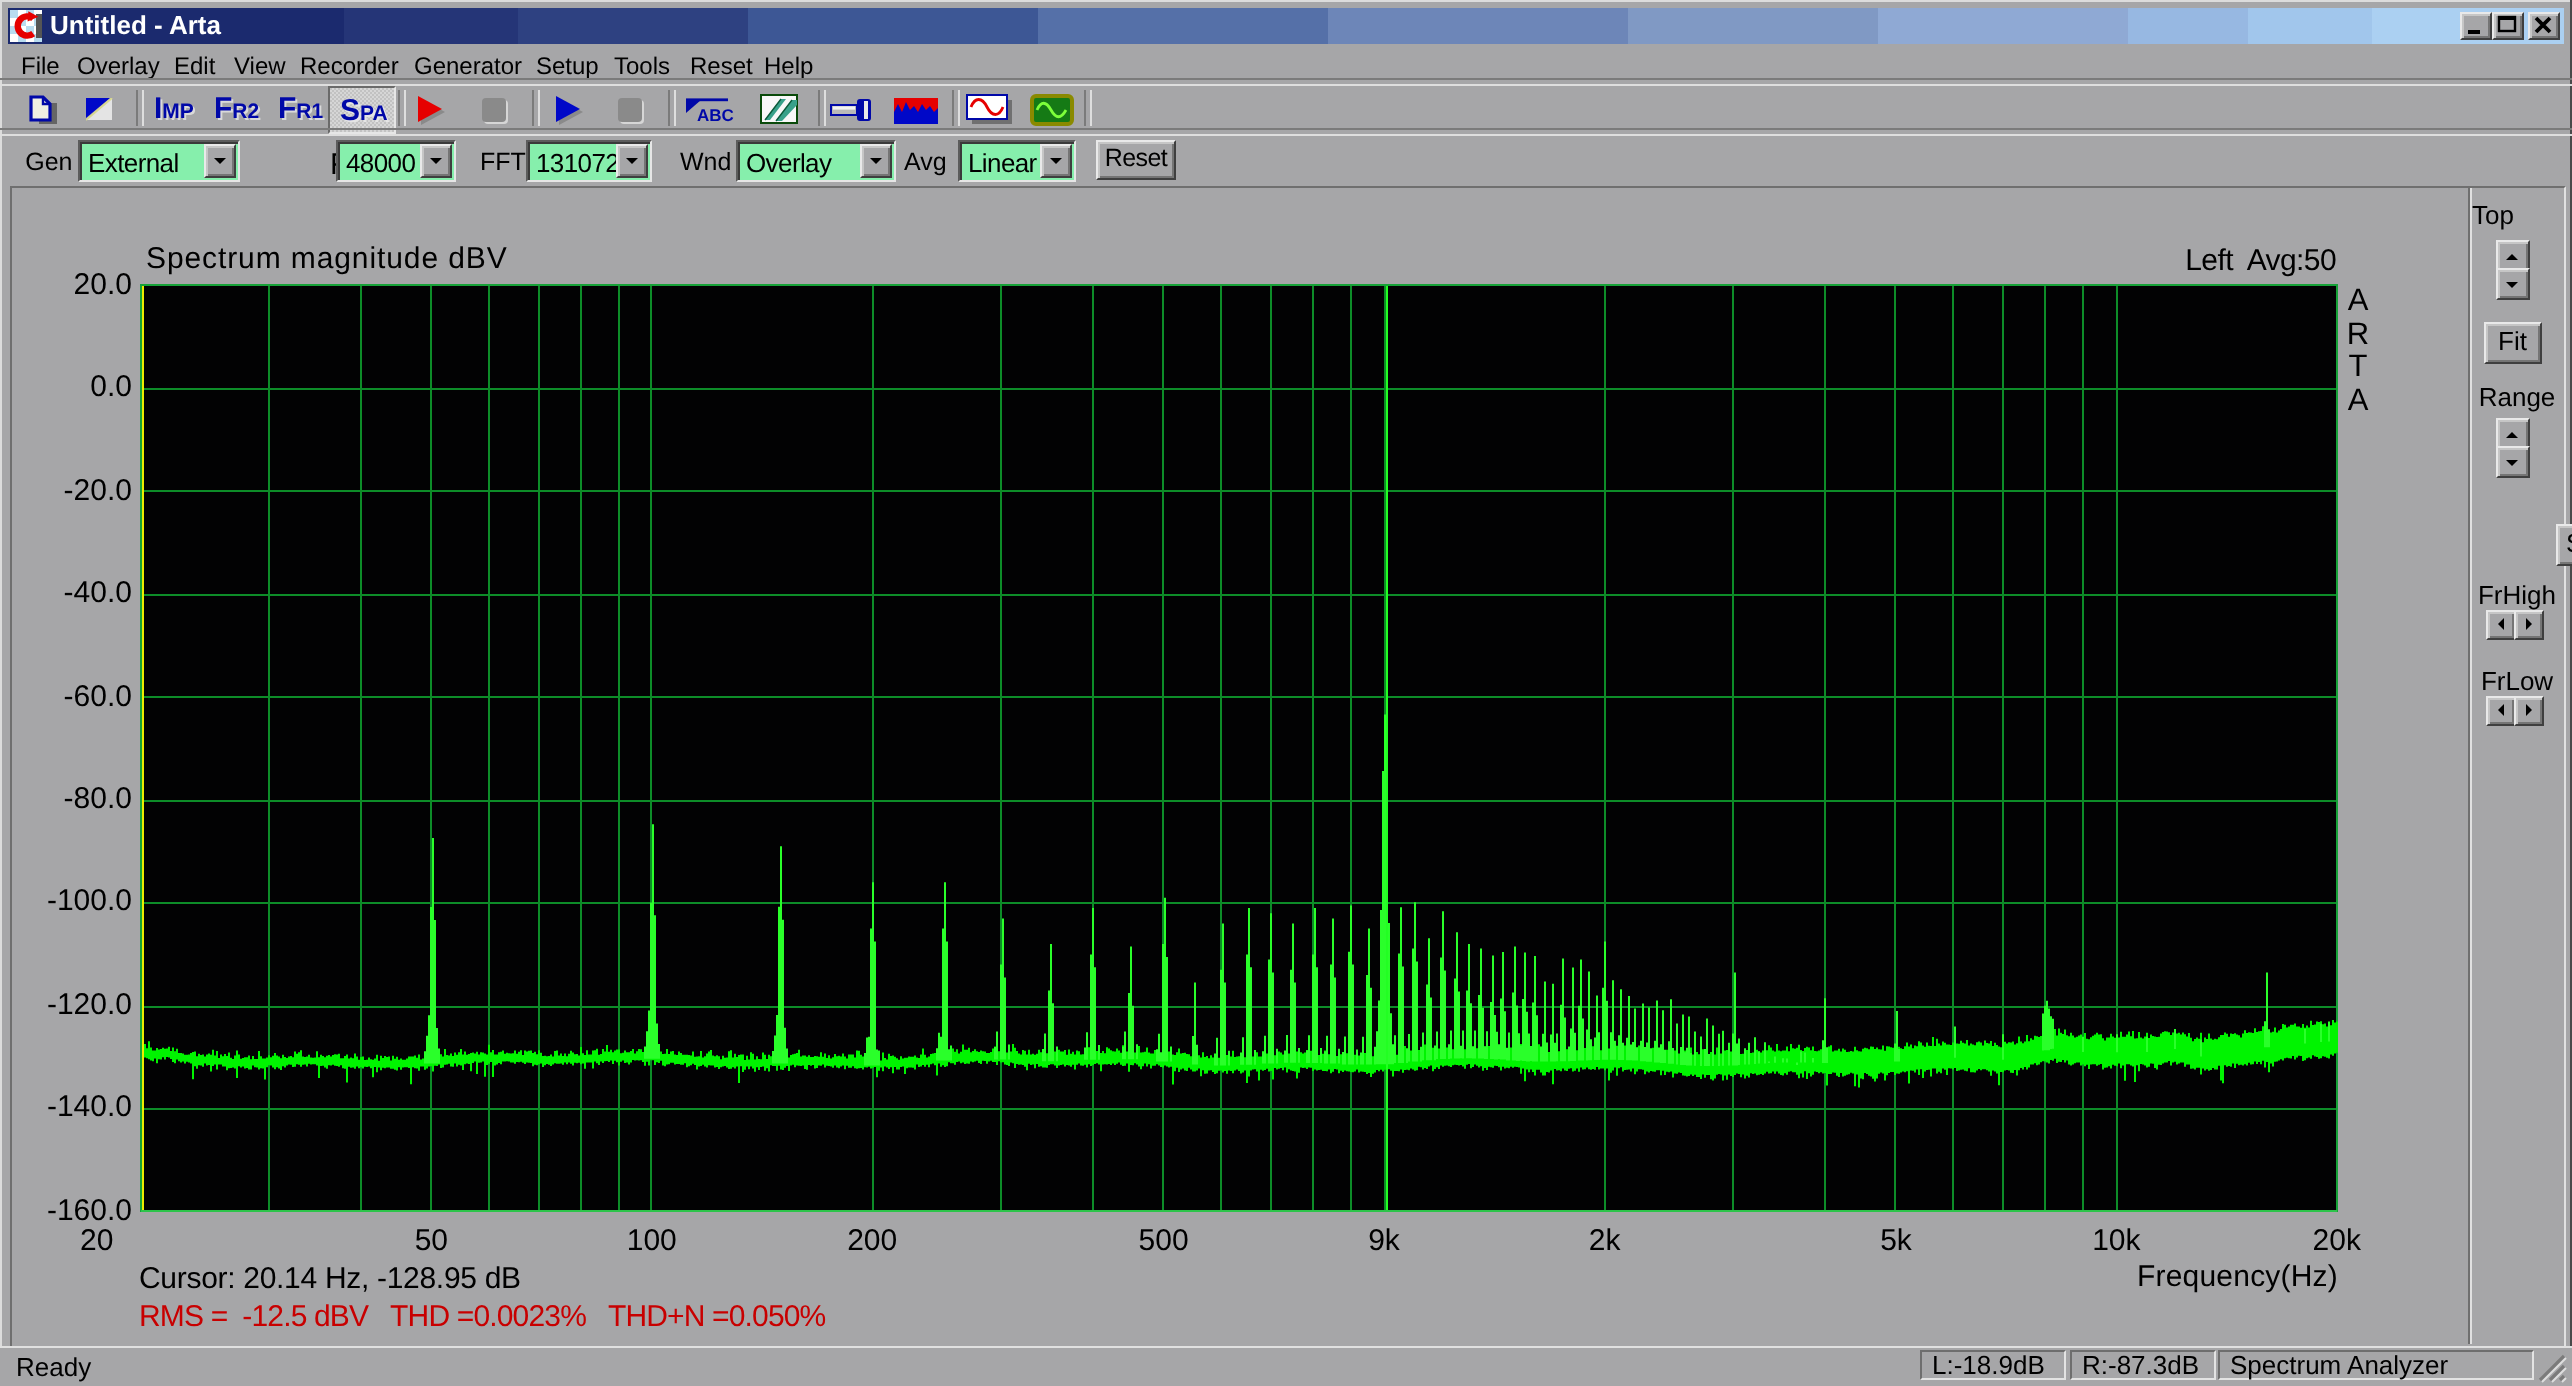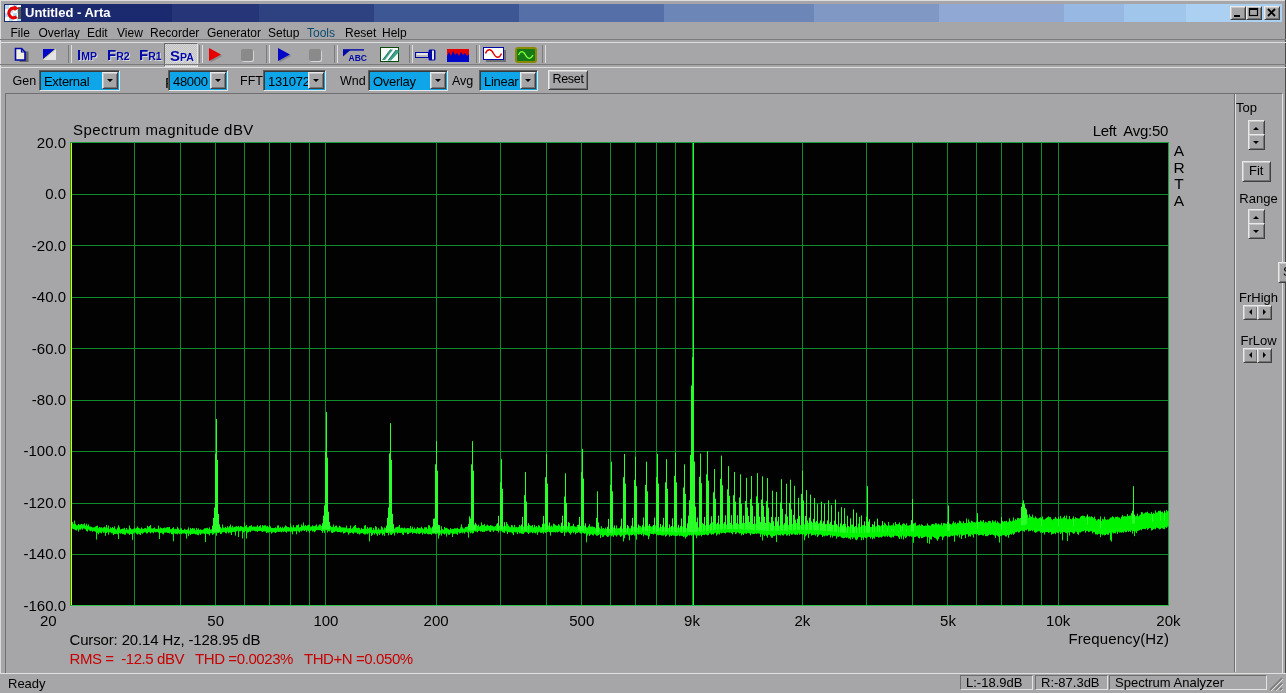--- a/index.html
+++ b/index.html
@@ -1,19 +1,19 @@
 <!DOCTYPE html>
 <html><head><meta charset="utf-8"><style>
 html,body{margin:0;padding:0;width:1286px;height:693px;overflow:hidden;}
 body{position:relative;background:#a6a6a8;font-family:"Liberation Sans",sans-serif;font-size:13px;}
 .t{position:absolute;white-space:pre;line-height:1.1;}
 .abs{position:absolute;}
 .raised{position:absolute;background:#a6a6a8;border:1px solid;border-color:#e9e9e9 #3f3f3f #3f3f3f #e9e9e9;box-shadow:inset 1px 1px 0 #c6c6c6,inset -1px -1px 0 #757575;}
 .sunk{position:absolute;border:1px solid;border-color:#6e6e6e #e3e3e3 #e3e3e3 #6e6e6e;}
-.combo{position:absolute;background:#0ea5e9;border:1px solid;border-color:#5c5c5c #e6e6e6 #e6e6e6 #5c5c5c;box-shadow:inset 1px 1px 0 #3a3a3a;}
+.combo{position:absolute;background:#86efac;border:1px solid;border-color:#5c5c5c #e6e6e6 #e6e6e6 #5c5c5c;box-shadow:inset 1px 1px 0 #3a3a3a;}
 .combo .tx{position:absolute;left:4px;top:3px;font-size:13px;letter-spacing:-0.3px;color:#000;white-space:pre;}
 .cbtn{position:absolute;right:1px;top:1px;bottom:1px;width:14px;background:#a6a6a8;border:1px solid;border-color:#e9e9e9 #3f3f3f #3f3f3f #e9e9e9;box-shadow:inset 1px 1px 0 #c6c6c6,inset -1px -1px 0 #757575;}
 .dn{position:absolute;left:50%;top:50%;width:0;height:0;margin:-1.5px 0 0 -3.5px;border:3.5px solid transparent;border-top:3.5px solid #000;border-bottom:none;}
 .up{position:absolute;left:50%;top:50%;width:0;height:0;margin:-1.5px 0 0 -3.5px;border:3.5px solid transparent;border-bottom:3.5px solid #000;border-top:none;}
 .lf{position:absolute;left:50%;top:50%;width:0;height:0;margin:-3.5px 0 0 -1.5px;border:3.5px solid transparent;border-right:3.5px solid #000;border-left:none;}
 .rt{position:absolute;left:50%;top:50%;width:0;height:0;margin:-3.5px 0 0 -1.5px;border:3.5px solid transparent;border-left:3.5px solid #000;border-right:none;}
 .vsep{position:absolute;width:2px;border-left:1px solid #7b7b7b;border-right:1px solid #dedede;}
 .hsep{position:absolute;height:2px;border-top:1px solid #7b7b7b;border-bottom:1px solid #dedede;}
 </style></head><body>
 
@@ -55,21 +55,21 @@
       <path d="M3 2 L10 9 M10 2 L3 9" stroke="#000" stroke-width="1.9"></path>
     </svg>
 </div>
 <div class="t" style="left:10.5px;top:27px;font-size:12px;color:#000;font-weight:normal;">File</div>
 <div class="t" style="left:38.5px;top:27px;font-size:12px;color:#000;font-weight:normal;">Overlay</div>
 <div class="t" style="left:87px;top:27px;font-size:12px;color:#000;font-weight:normal;">Edit</div>
 <div class="t" style="left:117px;top:27px;font-size:12px;color:#000;font-weight:normal;">View</div>
 <div class="t" style="left:150px;top:27px;font-size:12px;color:#000;font-weight:normal;">Recorder</div>
 <div class="t" style="left:207px;top:27px;font-size:12px;color:#000;font-weight:normal;">Generator</div>
 <div class="t" style="left:268px;top:27px;font-size:12px;color:#000;font-weight:normal;">Setup</div>
-<div class="t" style="left:307px;top:27px;font-size:12px;color:#0c4a6e;font-weight:normal;text-align:center;">Tools</div>
+<div class="t" style="left:307px;top:27px;font-size:12px;color:#000000;font-weight:normal;text-align:center;">Tools</div>
 <div class="t" style="left:345px;top:27px;font-size:12px;color:#000;font-weight:normal;">Reset</div>
 <div class="t" style="left:382px;top:27px;font-size:12px;color:#000;font-weight:normal;">Help</div>
 <div class="hsep" style="left:0;top:39px;width:1286px;"></div>
 <div class="vsep" style="left:68px;top:45px;height:18px;"></div>
 <div class="vsep" style="left:198.5px;top:45px;height:18px;"></div>
 <div class="vsep" style="left:266.4px;top:45px;height:18px;"></div>
 <div class="vsep" style="left:334px;top:45px;height:18px;"></div>
 <div class="vsep" style="left:409.2px;top:45px;height:18px;"></div>
 <div class="vsep" style="left:476.4px;top:45px;height:18px;"></div>
 <div class="vsep" style="left:542.3px;top:45px;height:18px;"></div>

